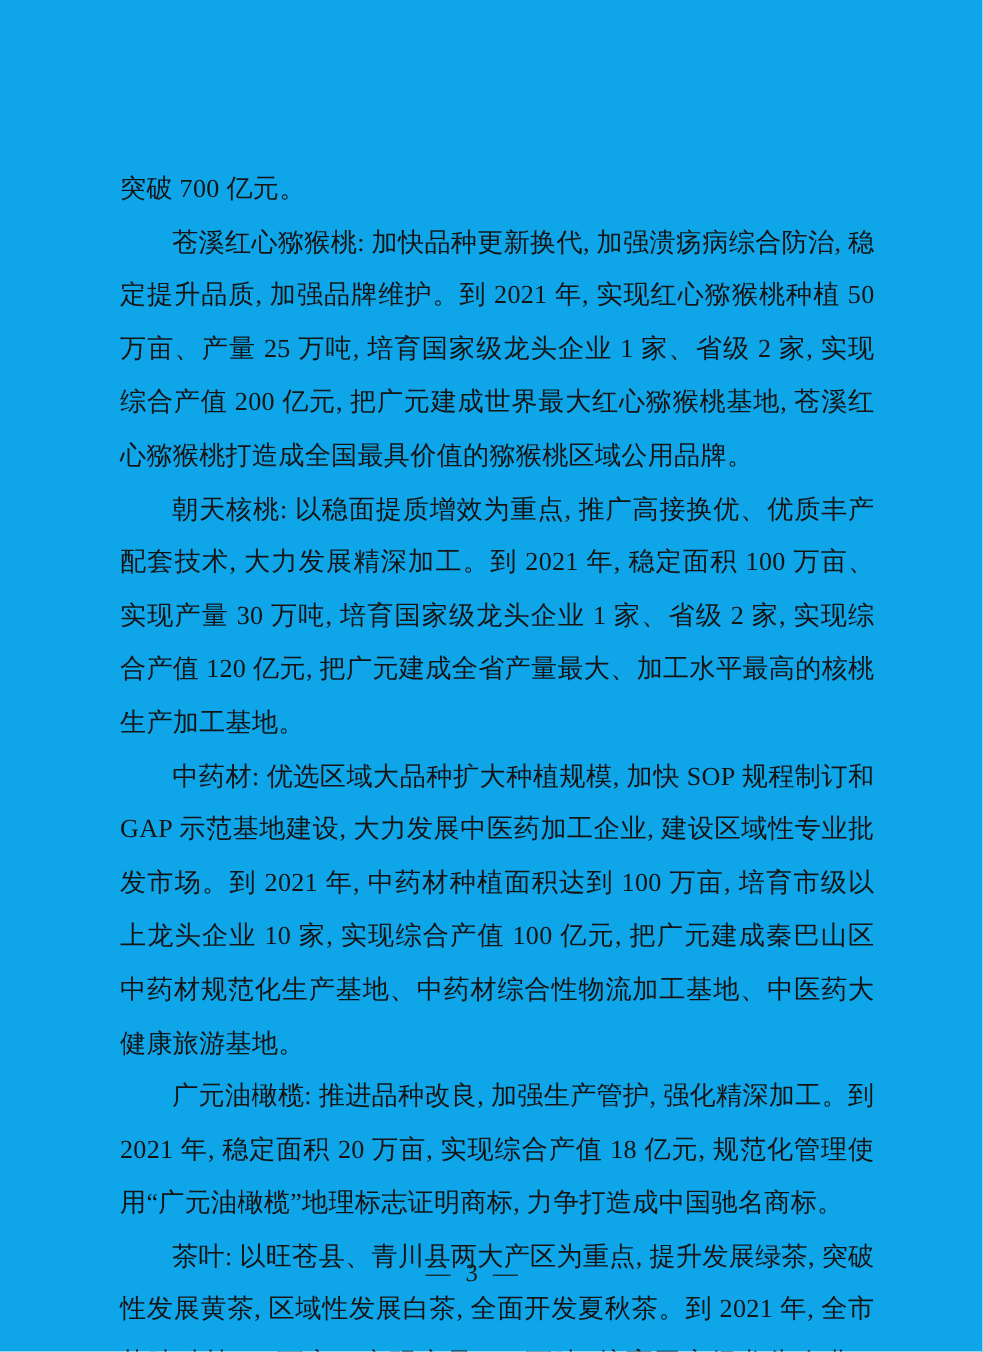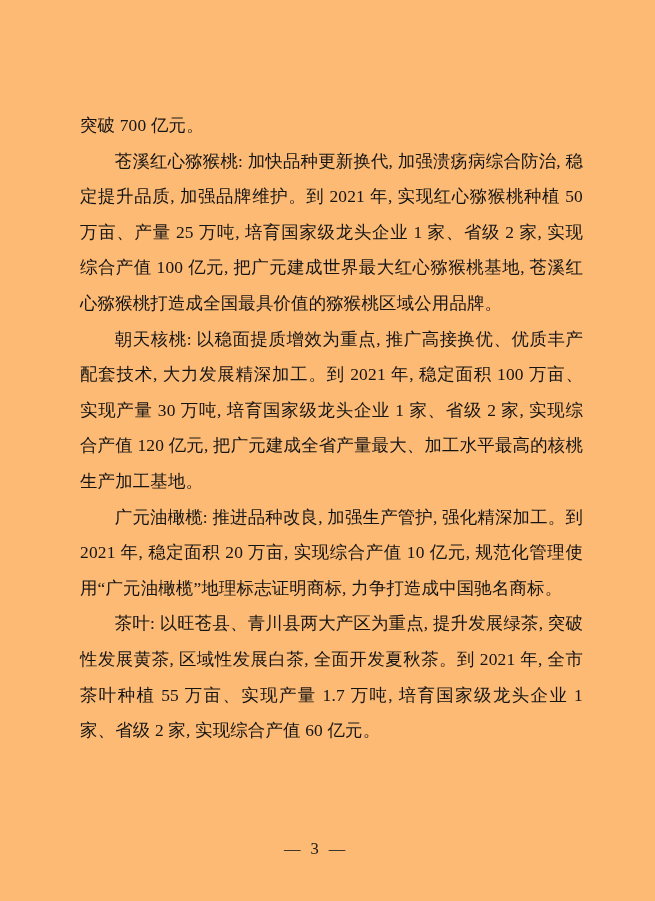--- a/index.html
+++ b/index.html
@@ -11,21 +11,21 @@
     width: 655px;
     height: 901px;
     overflow: hidden;
     font-family: "Liberation Serif", "DejaVu Serif", serif;
     color: #1a1a1a;
   }
   .page {
     position: relative;
     width: 655px;
     height: 901px;
-    background: #fdba74;
+    background: #0ea5e9;
     box-sizing: border-box;
     padding: 108px 72px 0 80px;
   }
   .doc-body {
     font-size: 17.4px;
     line-height: 35.6px;
     text-align: justify;
     text-justify: inter-ideograph;
     letter-spacing: 0.2px;
     color: #141414;
@@ -60,23 +60,24 @@
     font-family: "Liberation Serif", serif;
   }
 </style>
 </head>
 <body>
 
 <div class="page">
 
   <div class="doc-body">
     <p class="para no-indent">突破 700 亿元。</p>
-    <p class="para">苍溪红心猕猴桃: 加快品种更新换代, 加强溃疡病综合防治, 稳定提升品质, 加强品牌维护。到 2021 年, 实现红心猕猴桃种植 50 万亩、产量 25 万吨, 培育国家级龙头企业 1 家、省级 2 家, 实现综合产值 100 亿元, 把广元建成世界最大红心猕猴桃基地, 苍溪红心猕猴桃打造成全国最具价值的猕猴桃区域公用品牌。</p>
+    <p class="para">苍溪红心猕猴桃: 加快品种更新换代, 加强溃疡病综合防治, 稳定提升品质, 加强品牌维护。到 2021 年, 实现红心猕猴桃种植 50 万亩、产量 25 万吨, 培育国家级龙头企业 1 家、省级 2 家, 实现综合产值 200 亿元, 把广元建成世界最大红心猕猴桃基地, 苍溪红心猕猴桃打造成全国最具价值的猕猴桃区域公用品牌。</p>
     <p class="para">朝天核桃: 以稳面提质增效为重点, 推广高接换优、优质丰产配套技术, 大力发展精深加工。到 2021 年, 稳定面积 100 万亩、实现产量 30 万吨, 培育国家级龙头企业 1 家、省级 2 家, 实现综合产值 120 亿元, 把广元建成全省产量最大、加工水平最高的核桃生产加工基地。</p>
-    <p class="para">广元油橄榄: 推进品种改良, 加强生产管护, 强化精深加工。到 2021 年, 稳定面积 20 万亩, 实现综合产值 10 亿元, 规范化管理使用“广元油橄榄”地理标志证明商标, 力争打造成中国驰名商标。</p>
+    <p class="para">中药材: 优选区域大品种扩大种植规模, 加快 SOP 规程制订和 GAP 示范基地建设, 大力发展中医药加工企业, 建设区域性专业批发市场。到 2021 年, 中药材种植面积达到 100 万亩, 培育市级以上龙头企业 10 家, 实现综合产值 100 亿元, 把广元建成秦巴山区中药材规范化生产基地、中药材综合性物流加工基地、中医药大健康旅游基地。</p>
+    <p class="para">广元油橄榄: 推进品种改良, 加强生产管护, 强化精深加工。到 2021 年, 稳定面积 20 万亩, 实现综合产值 18 亿元, 规范化管理使用“广元油橄榄”地理标志证明商标, 力争打造成中国驰名商标。</p>
     <p class="para">茶叶: 以旺苍县、青川县两大产区为重点, 提升发展绿茶, 突破性发展黄茶, 区域性发展白茶, 全面开发夏秋茶。到 2021 年, 全市茶叶种植 55 万亩、实现产量 1.7 万吨, 培育国家级龙头企业 1 家、省级 2 家, 实现综合产值 60 亿元。</p>
   </div>
 
   <div class="footer">
     <span class="dash">—</span><span class="pagenum">3</span><span class="dash">—</span>
   </div>
 
 </div>
 
 </body></html>

